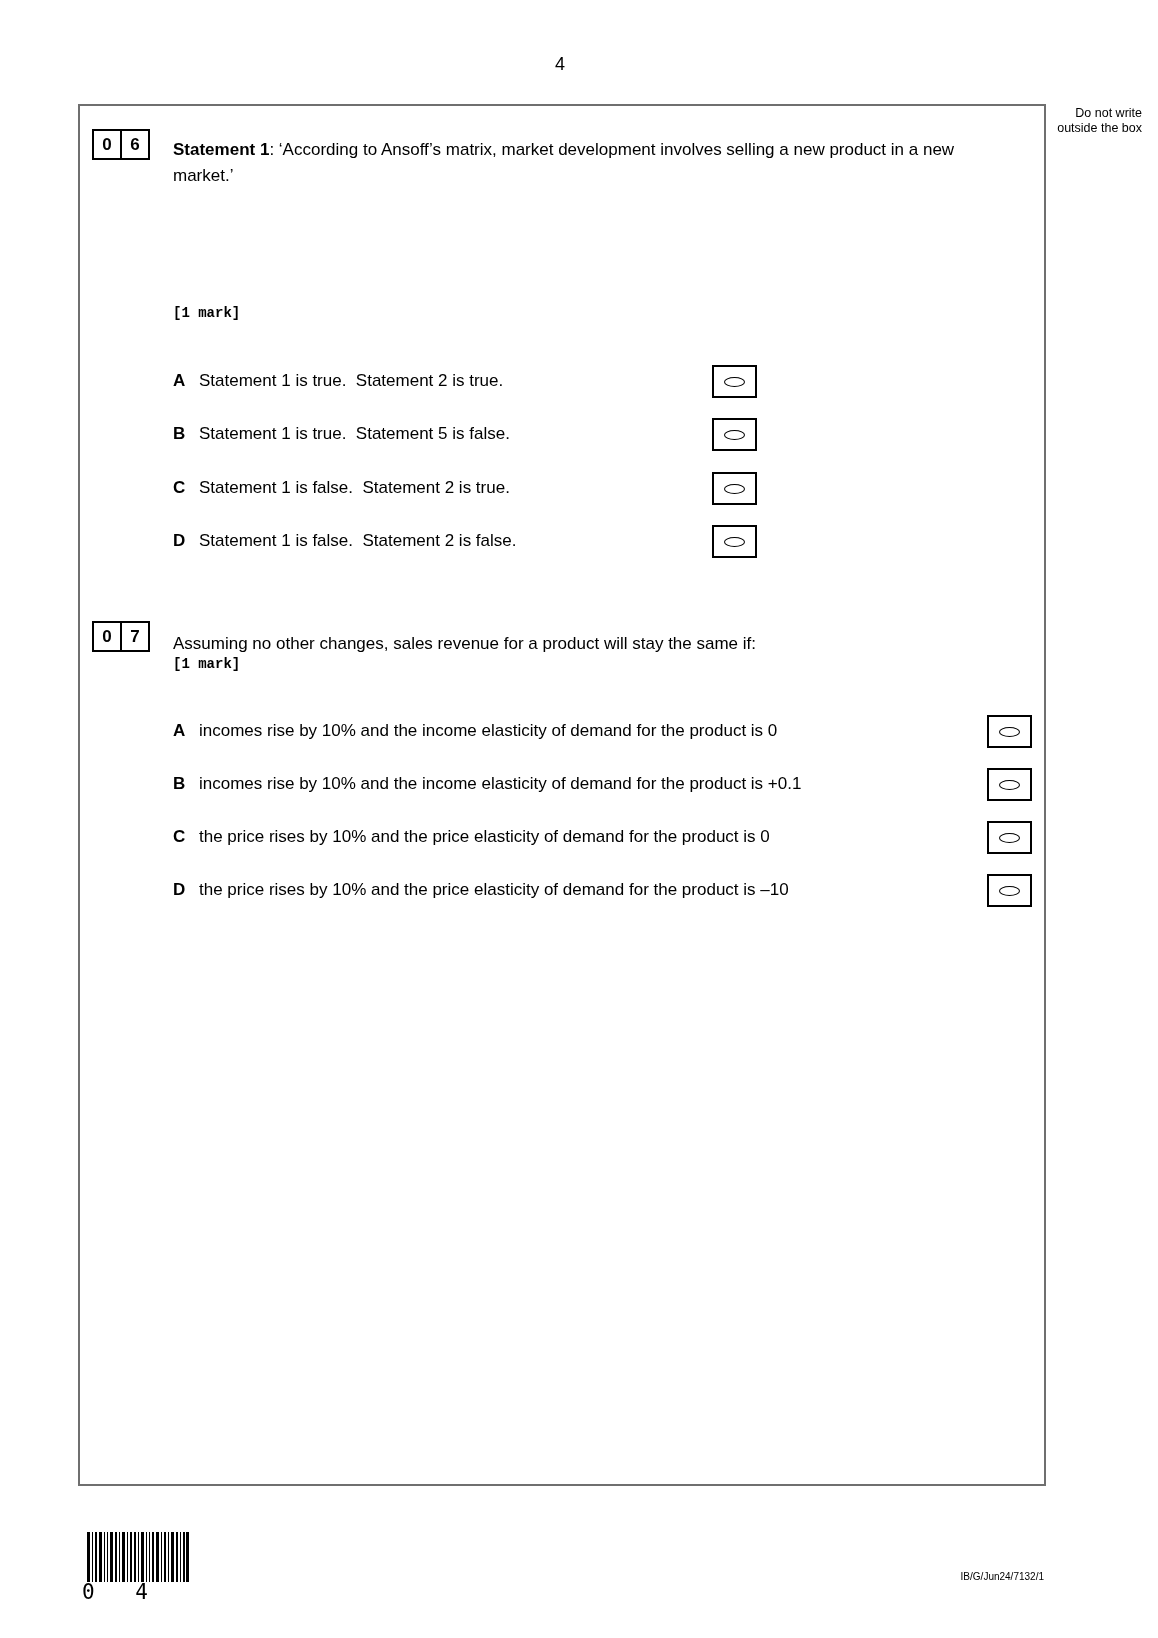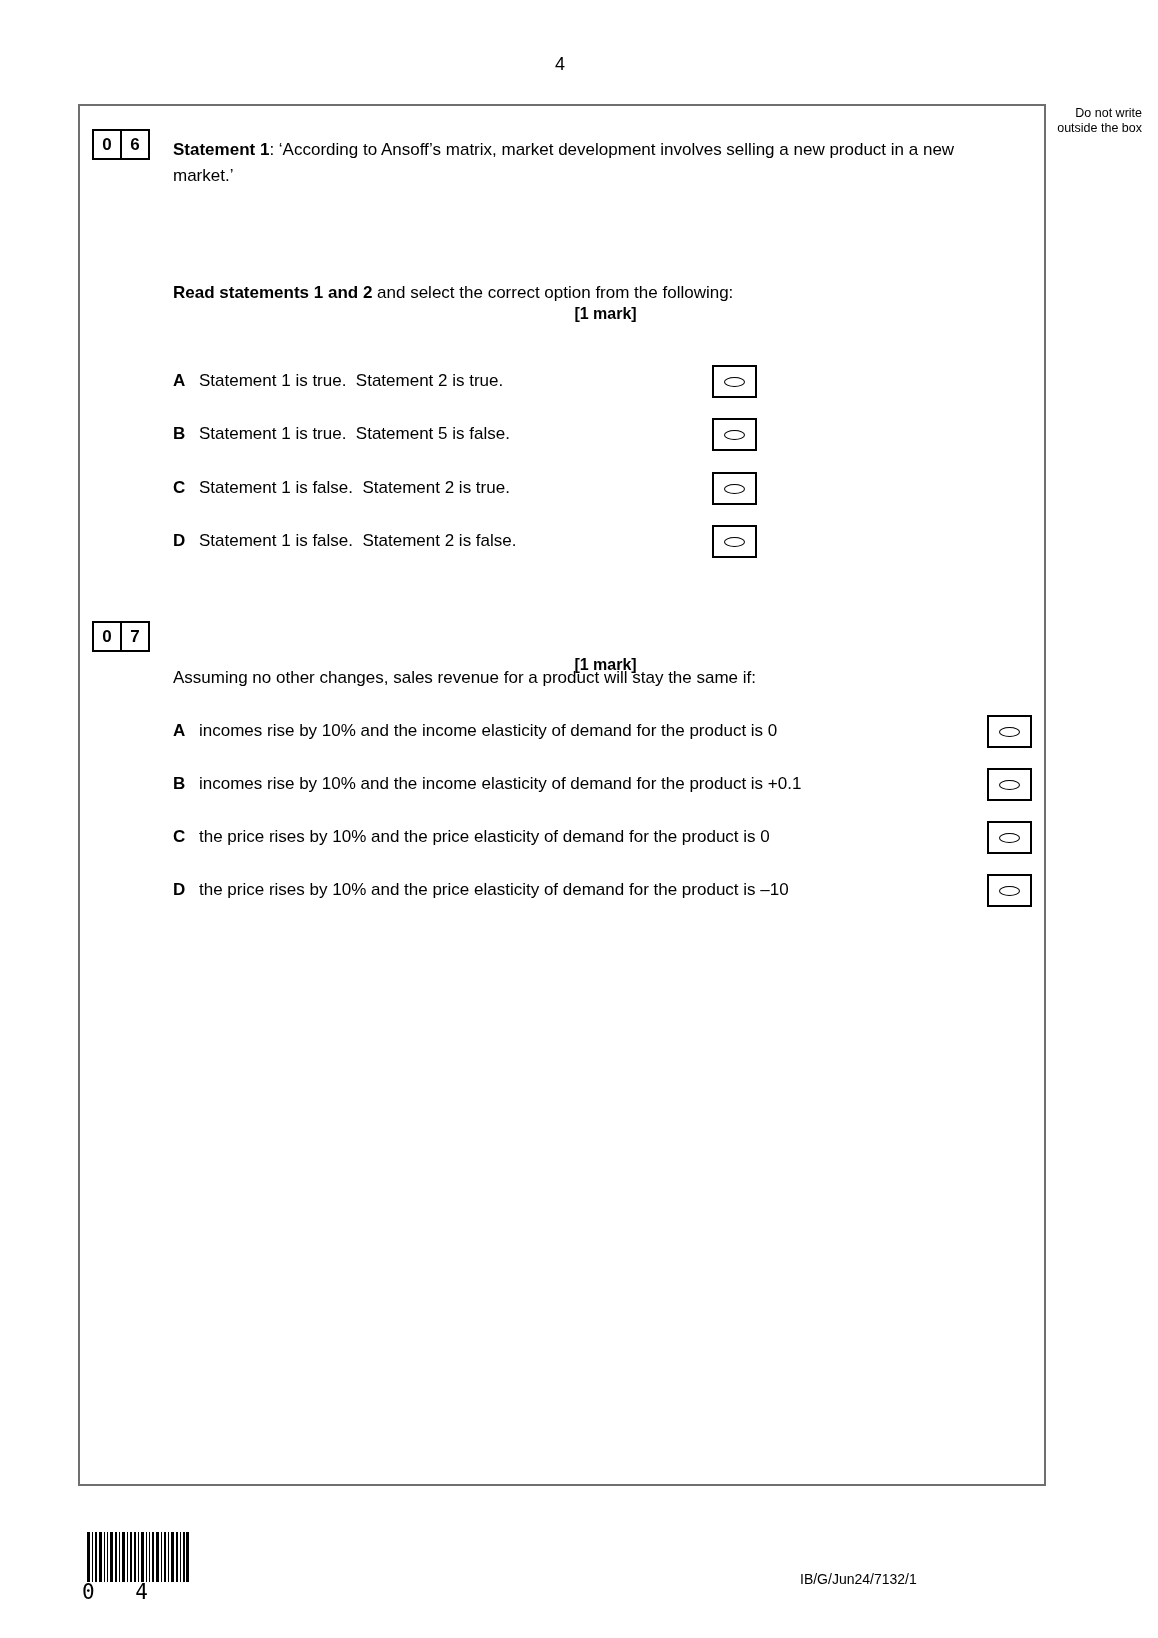--- a/index.html
+++ b/index.html
@@ -36,21 +36,21 @@
     background:#fff;
   }
   .qnum .cell + .cell { margin-left:-2px; }
   .para {
     left:173px; width:820px;
     font-size:17px; line-height:26px;
   }
   .nowrap { white-space:pre; width:auto; }
   .mark {
     left:173px; width:865px;
-    text-align:center; font-weight:bold; font-size:16px;
+    text-align:left; font-weight:bold; font-size:14px;font-family:Liberation Mono, monospace;
   }
   .opt {
     left:173px; font-size:17px; line-height:20px;
     white-space:pre; display:flex;
   }
   .opt .letter { font-weight:bold; width:26px; flex:0 0 26px; }
   .checkbox {
     width:45px; height:33px;
     border:2px solid #000;
     display:flex; align-items:center; justify-content:center;
@@ -62,21 +62,21 @@
     border-radius:50%;
   }
   b { font-weight:bold; }
   .barcode-label {
     left:82px; top:1580px;
     font-family:"DejaVu Sans Mono", monospace;
     font-size:21px; letter-spacing:14px;
   }
   .footer-code {
     left:800px; top:1571px; width:244px;
-    text-align:left; font-size:14px;
+    text-align:right; font-size:10px;
   }
 </style>
 </head>
 <body>
 
 <div class="page">
 
   <div class="abs page-number">4</div>
 
   <div class="abs main-box"></div>
@@ -84,21 +84,20 @@
   <div class="abs side-note">Do not write outside the box</div>
 
   <div class="abs qnum" style="left:92px; top:129px;">
     <div class="cell">0</div>
     <div class="cell">6</div>
   </div>
 
   <div class="abs para" style="top:137px;"><b>Statement 1</b><span>: ‘According to Ansoff’s matrix, market development involves selling a new product in a new market.’</span></div>
 
 
-  <div class="abs para nowrap" style="top:280px;"><b>Read statements 1 and 2</b><span> and select the correct option from the following:</span></div>
 
   <div class="abs mark" style="top:305px;">[1 mark]</div>
 
   <div class="abs opt" style="top:371px;">
     <span class="letter">A</span><span>Statement 1 is true.  Statement 2 is true.</span>
   </div>
   <div class="abs checkbox" style="left:712px; top:365px;">
       <div class="oval"></div>
     </div>
 
@@ -121,21 +120,21 @@
   </div>
   <div class="abs checkbox" style="left:712px; top:525px;">
       <div class="oval"></div>
     </div>
 
   <div class="abs qnum" style="left:92px; top:621px;">
     <div class="cell">0</div>
     <div class="cell">7</div>
   </div>
 
-  <div class="abs para nowrap" style="top:665px;">Assuming no other changes, sales revenue for a product will stay the same if:</div>
+  <div class="abs para nowrap" style="top:631px;">Assuming no other changes, sales revenue for a product will stay the same if:</div>
 
   <div class="abs mark" style="top:656px;">[1 mark]</div>
 
   <div class="abs opt" style="top:721px;">
     <span class="letter">A</span><span>incomes rise by 10% and the income elasticity of demand for the product is 0</span>
   </div>
   <div class="abs checkbox" style="left:987px; top:715px;">
       <div class="oval"></div>
     </div>
 

